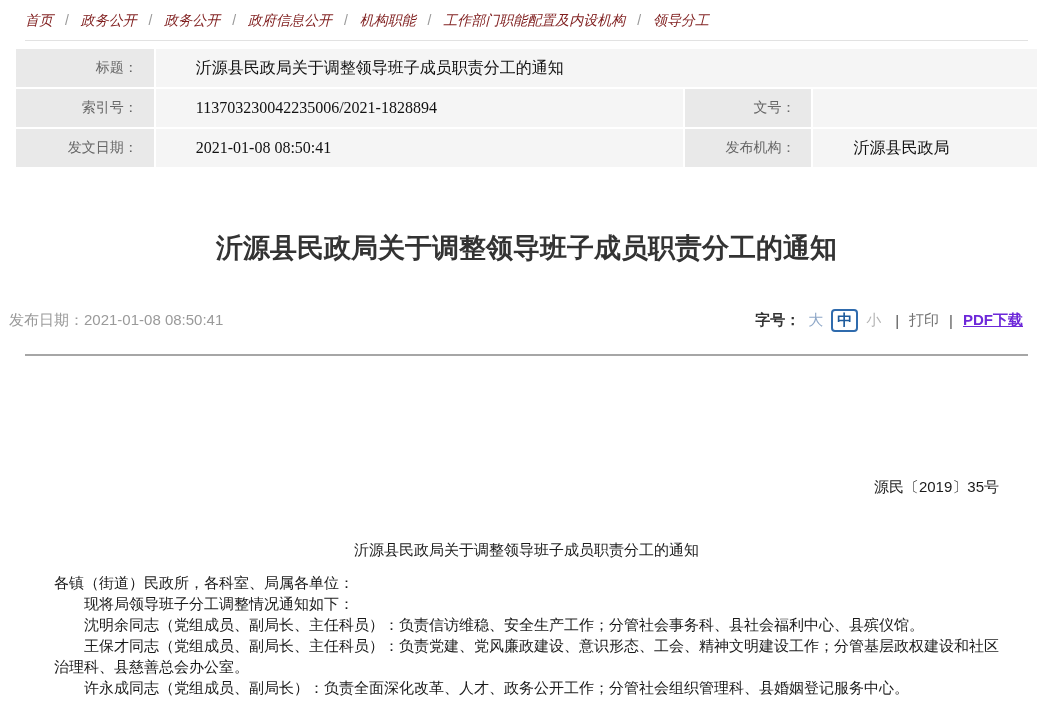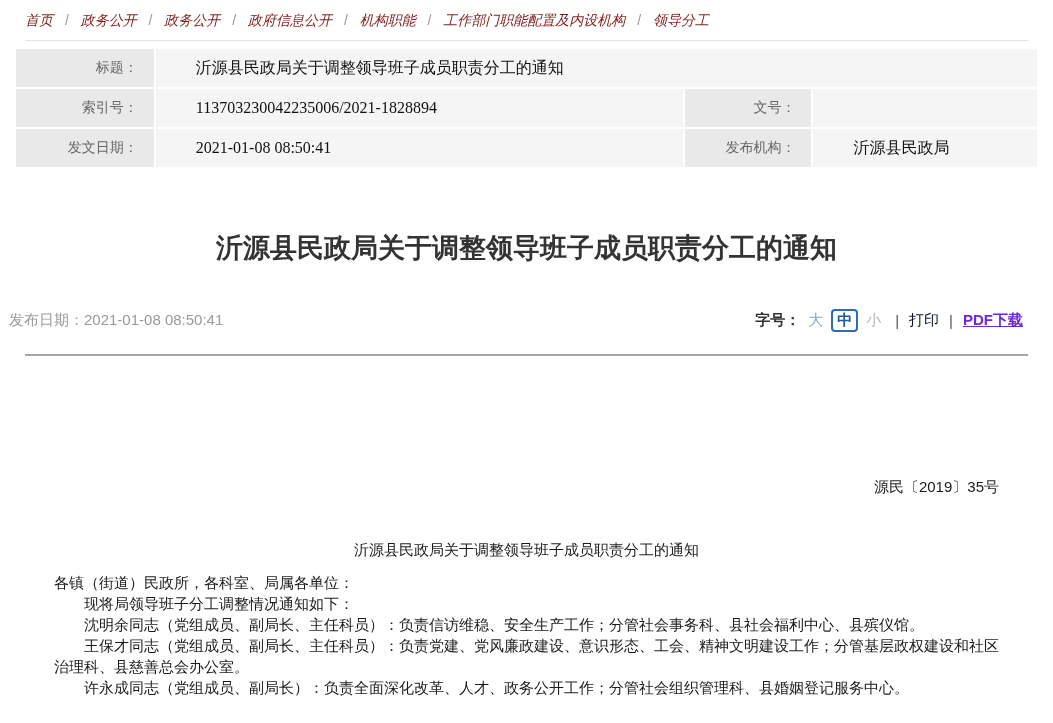--- a/index.html
+++ b/index.html
@@ -96,21 +96,21 @@
     font-weight: bold;
     border: 2px solid #2f6bad;
     border-radius: 4px;
     padding: 0 4px;
     margin: 0 4px;
     background: #ffffff;
     cursor: pointer;
   }
   .fs-small { color: #b3b3b3; margin: 0 4px; cursor: pointer; }
   .tool-sep { color: #555555; margin: 0 10px; }
-  .print-btn { color: #0f172a; cursor: pointer; }
+  .print-btn { color: #737373; cursor: pointer; }
   .pdf-btn { color: #6d28d9; font-weight: bold; cursor: pointer; text-decoration: underline; }
   .mid-divider {
     margin: 19px 25px 0 25px;
     border-bottom: 2px solid #a6a6a6;
   }
 
   
   .doc-content {
     padding: 0 54px;
     font-size: 15px;

